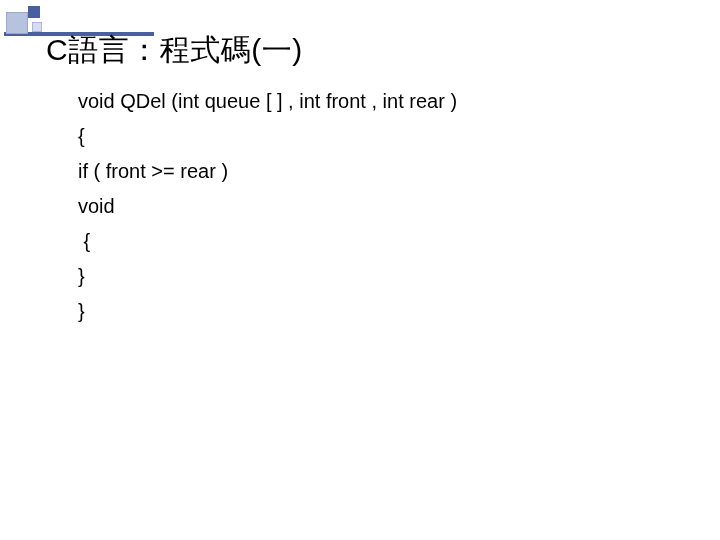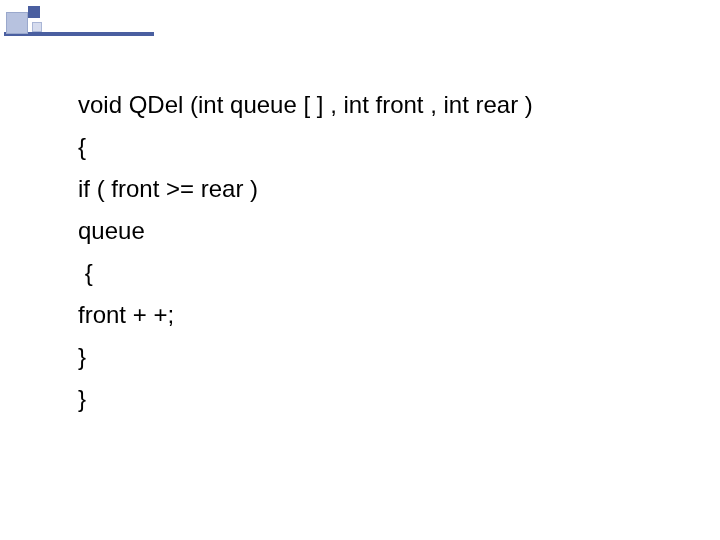--- a/index.html
+++ b/index.html
@@ -65,45 +65,45 @@
     left: 46px;
     font-size: 30px;
     color: #000;
     letter-spacing: 0.5px;
   }
   .body {
     position: absolute;
     top: 84px;
     left: 78px;
     right: 30px;
-    font-size: 24px;
+    font-size: 20px;
     color: #000;
     line-height: 1.75;
   }
   .body .line {
     white-space: pre;
   }
 </style>
 </head>
 <body>
 
 <div class="slide">
 
   <div class="deco">
     <div class="bar"></div>
     <div class="sq big"></div>
     <div class="sq mid"></div>
     <div class="sq small"></div>
   </div>
 
+  <div class="title">C語言：程式碼(一)</div>
 
   <div class="body">
     <div class="line">void QDel (int queue [ ] , int front , int rear )</div>
     <div class="line">{</div>
     <div class="line">if ( front &gt;= rear )</div>
-    <div class="line">queue</div>
+    <div class="line">void</div>
     <div class="line"> {</div>
-    <div class="line">front + +;</div>
     <div class="line">}</div>
     <div class="line">}</div>
   </div>
 
 </div>
 
 </body></html>

